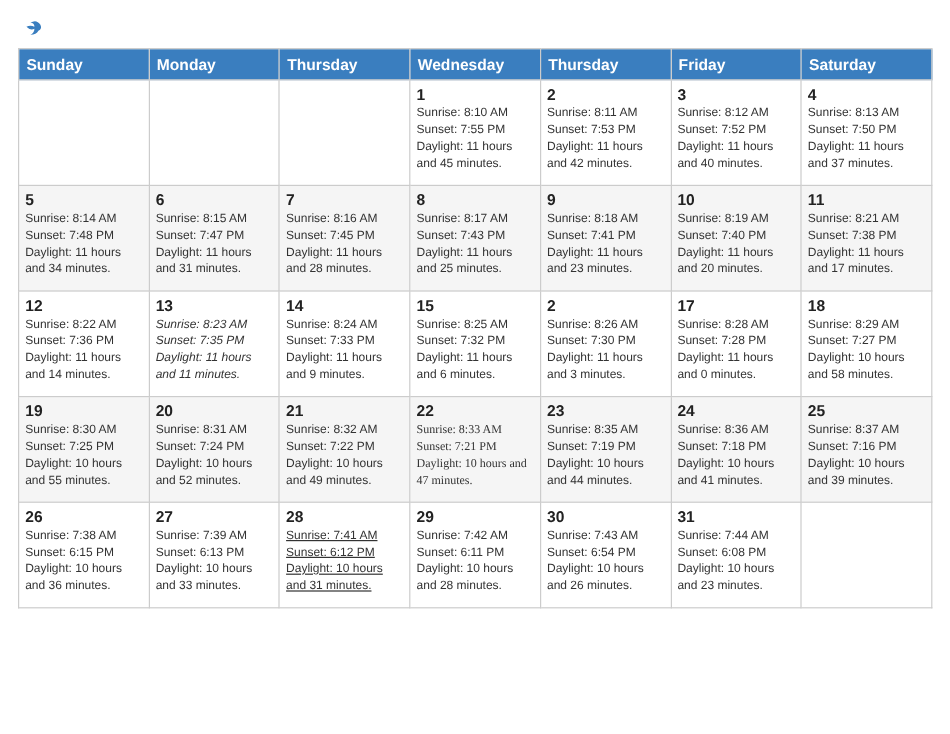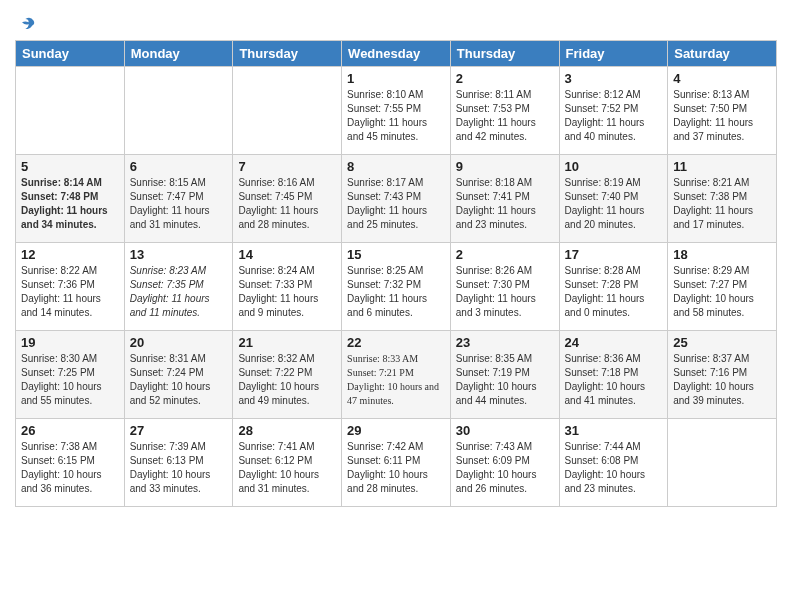--- a/index.html
+++ b/index.html
@@ -153,21 +153,21 @@
           <td>
             <span class="day-number">4</span>
             <div class="day-info" style="white-space: pre-line;">Sunrise: 8:13 AM
 Sunset: 7:50 PM
 Daylight: 11 hours and 37 minutes.</div>
           </td>
         </tr>
         <tr>
           <td>
             <span class="day-number">5</span>
-            <div class="day-info" style="white-space: pre-line; font-weight: bold;">Sunrise: 8:14 AM
+            <div class="day-info" style="white-space: pre-line;">Sunrise: 8:14 AM
 Sunset: 7:48 PM
 Daylight: 11 hours and 34 minutes.</div>
           </td>
           <td>
             <span class="day-number">6</span>
             <div class="day-info" style="white-space: pre-line;">Sunrise: 8:15 AM
 Sunset: 7:47 PM
 Daylight: 11 hours and 31 minutes.</div>
           </td>
           <td>
@@ -297,34 +297,34 @@
 Daylight: 10 hours and 36 minutes.</div>
           </td>
           <td>
             <span class="day-number">27</span>
             <div class="day-info" style="white-space: pre-line;">Sunrise: 7:39 AM
 Sunset: 6:13 PM
 Daylight: 10 hours and 33 minutes.</div>
           </td>
           <td>
             <span class="day-number">28</span>
-            <div class="day-info" style="white-space: pre-line;">Sunrise: 7:41 AM
+            <div class="day-info" style="white-space: pre-line; text-decoration: underline;">Sunrise: 7:41 AM
 Sunset: 6:12 PM
 Daylight: 10 hours and 31 minutes.</div>
           </td>
           <td>
             <span class="day-number">29</span>
             <div class="day-info" style="white-space: pre-line;">Sunrise: 7:42 AM
 Sunset: 6:11 PM
 Daylight: 10 hours and 28 minutes.</div>
           </td>
           <td>
             <span class="day-number">30</span>
             <div class="day-info" style="white-space: pre-line;">Sunrise: 7:43 AM
-Sunset: 6:09 PM
+Sunset: 6:54 PM
 Daylight: 10 hours and 26 minutes.</div>
           </td>
           <td>
             <span class="day-number">31</span>
             <div class="day-info" style="white-space: pre-line;">Sunrise: 7:44 AM
 Sunset: 6:08 PM
 Daylight: 10 hours and 23 minutes.</div>
           </td>
           <td class="empty-cell"></td>
         </tr>

